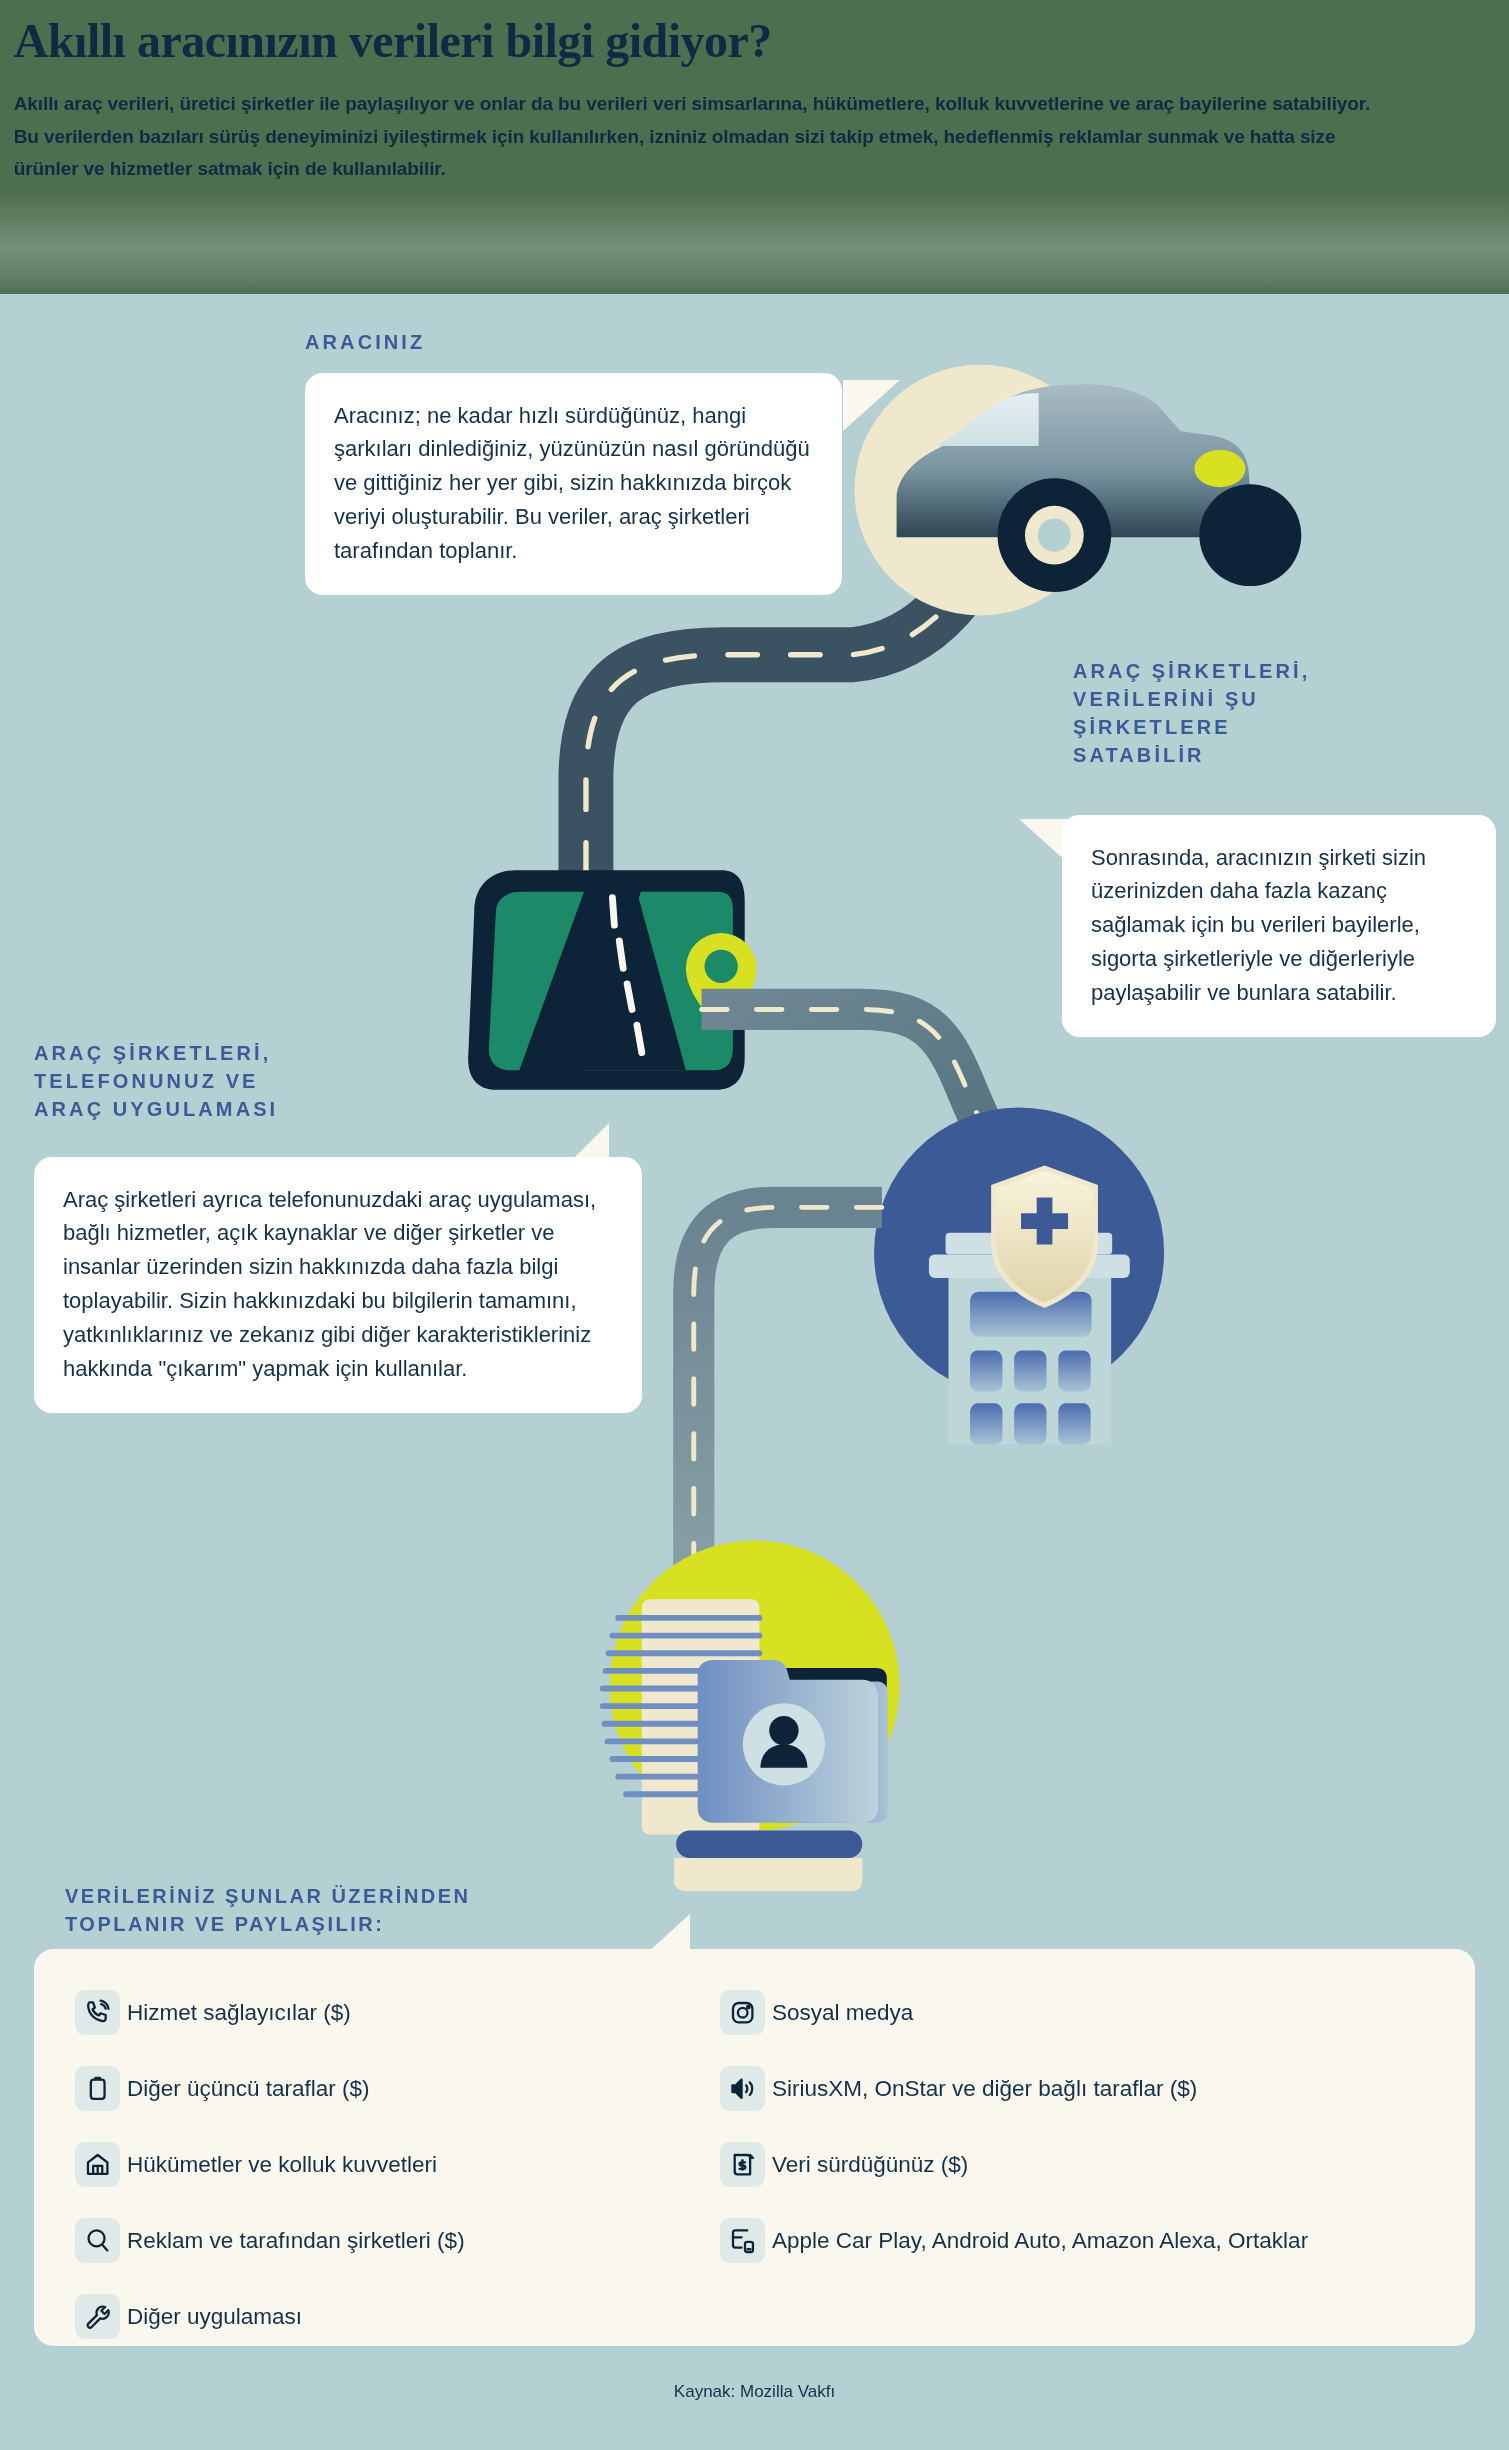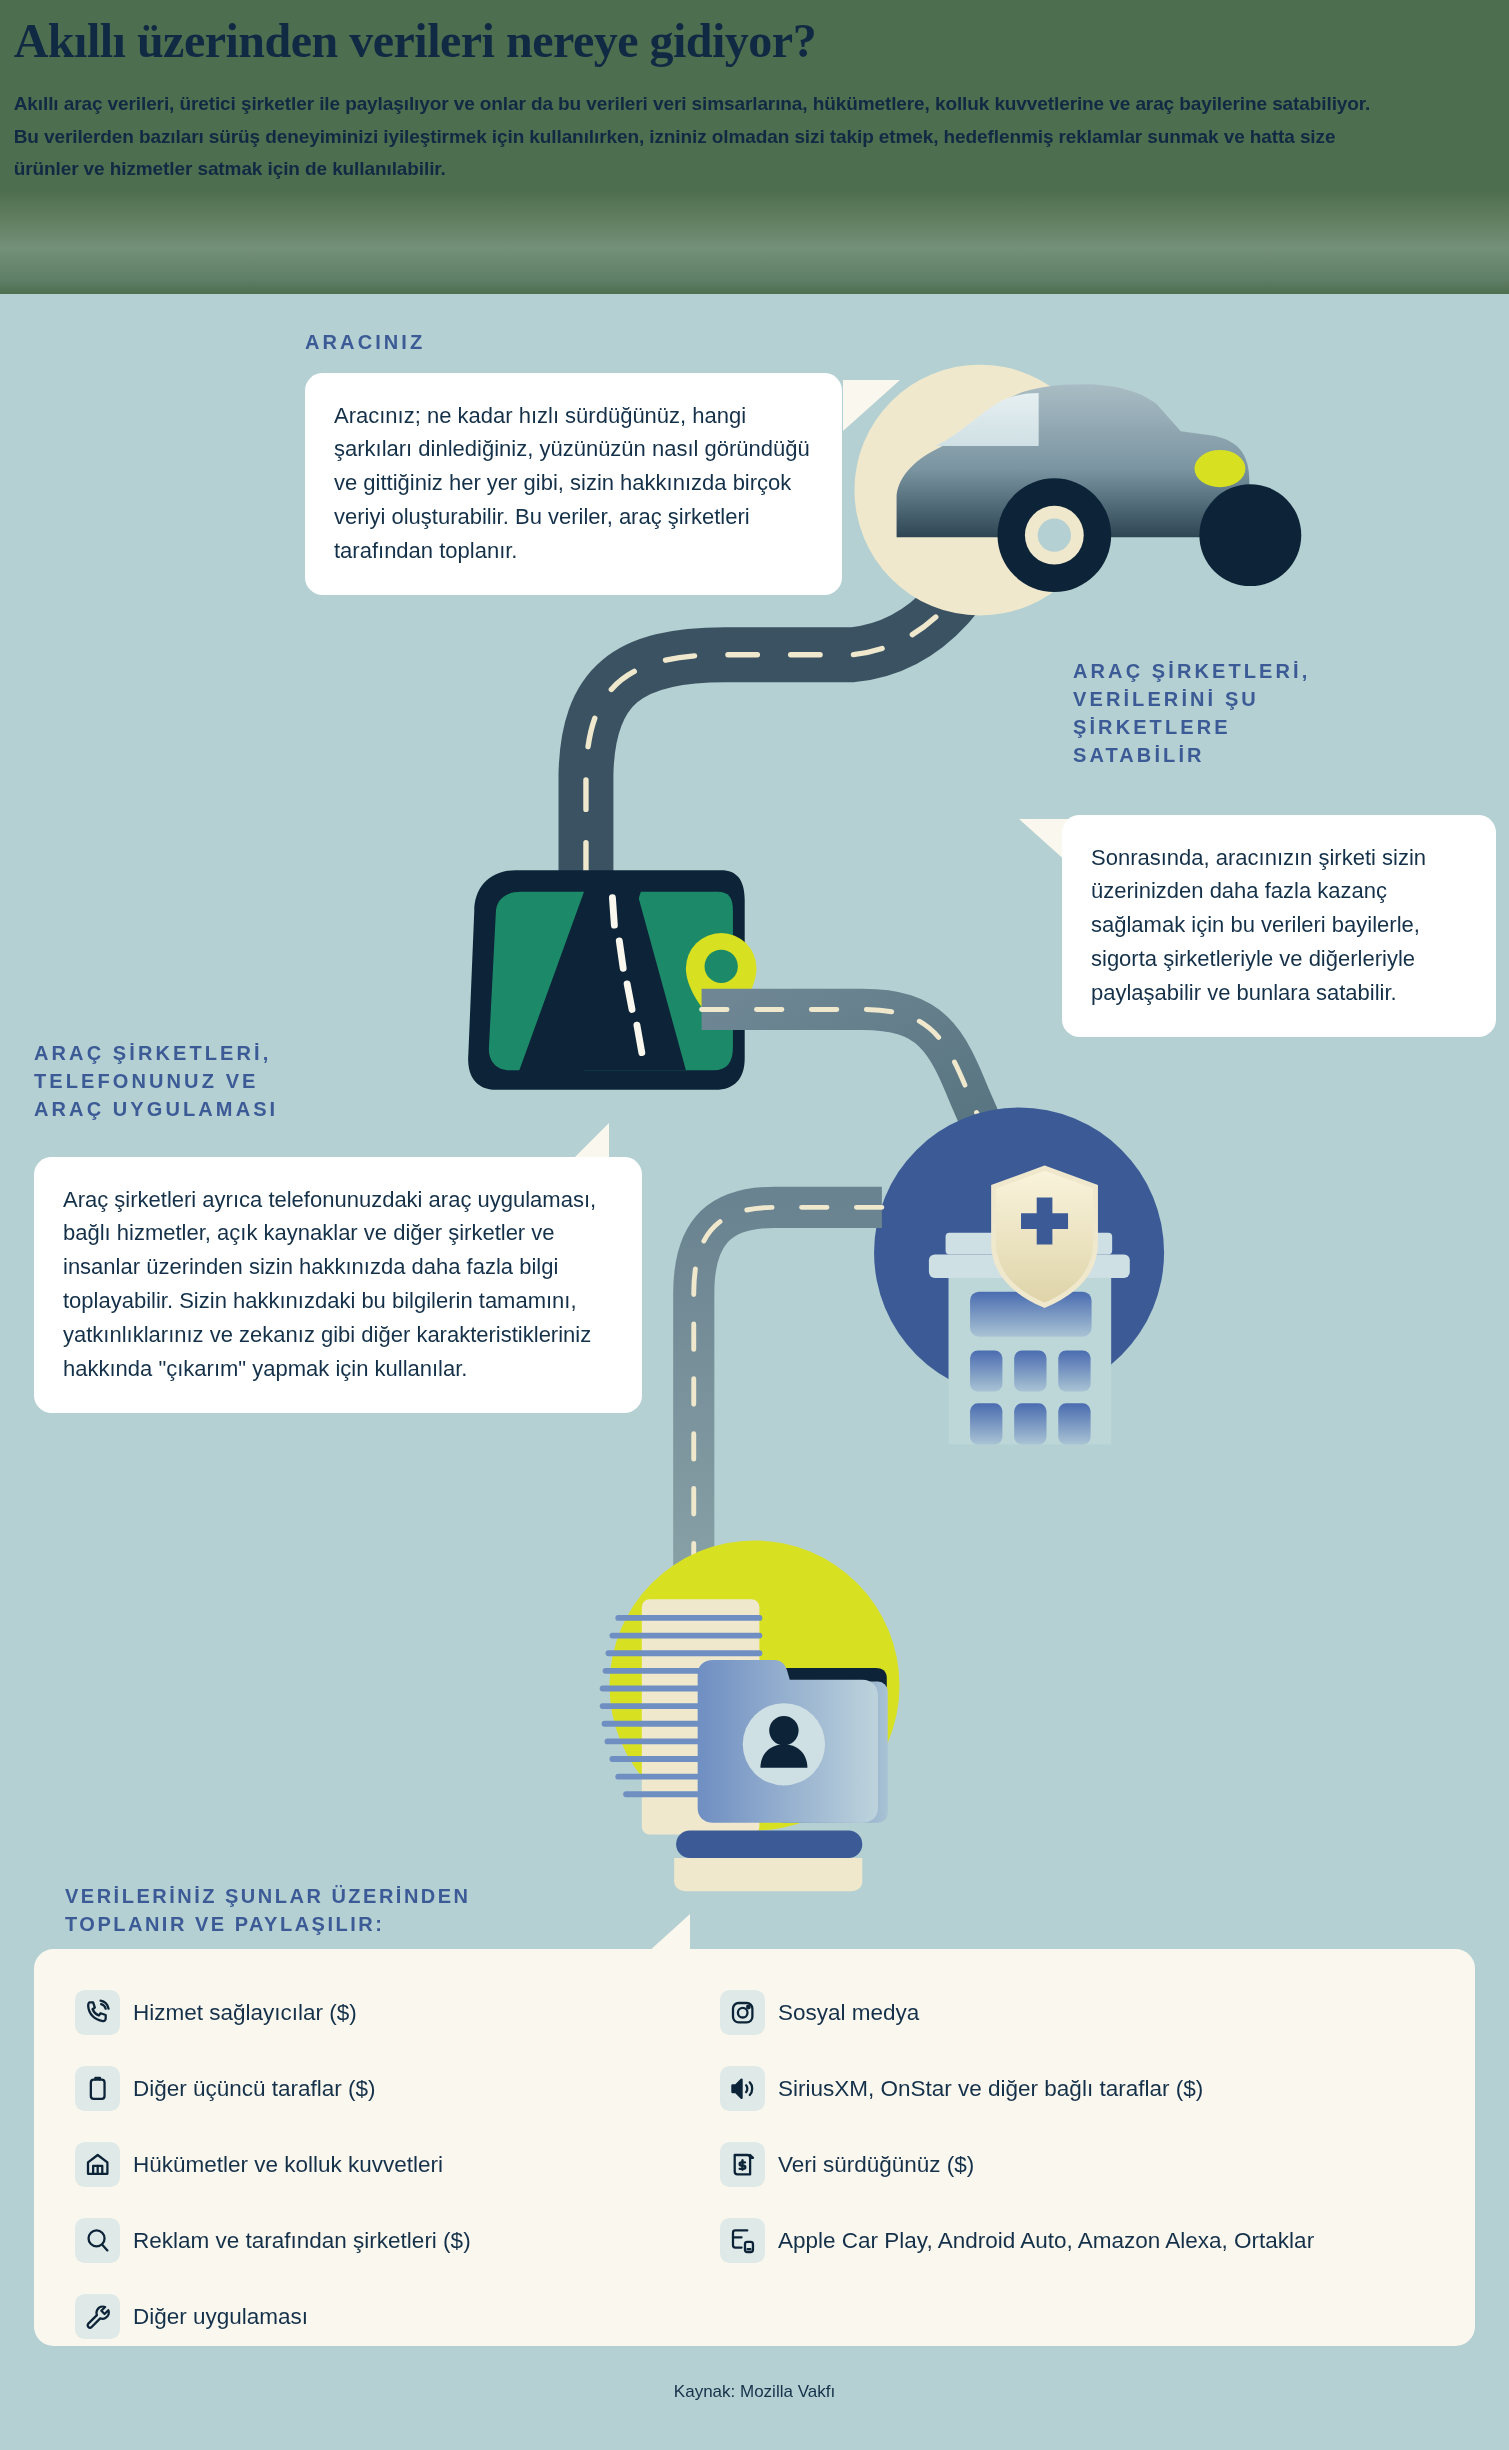--- a/index.html
+++ b/index.html
@@ -103,21 +103,21 @@
     position:absolute; left:647px; top:1914px;
     width:0;height:0;
     border-left:43px solid transparent;
     border-bottom:39px solid #faf7ee;
     z-index:6;
   }
   .col { position:absolute; top:25.5px; }
   #col-left { left:41px; width:647px; }
   #col-right { left:686px; width:725px; }
   .litem {
-    display:flex; align-items:center; gap:13px;
+    display:flex; align-items:center; gap:7px;
     height:76px;
   }
   .ibox {
     width:45px;height:45px;flex:0 0 45px;
     background:#dfe9e7;
     border-radius:9.8px;
     display:flex;align-items:center;justify-content:center;
   }
   .ibox svg { display:block; }
   .ltext { font-size:22.5px; color:#15314a; white-space:nowrap; }
@@ -282,21 +282,21 @@
     <circle cx="800" cy="1766" r="15" fill="#0d2438"></circle>
     <path d="M776,1804 c0,-15 11,-24 24,-24 c13,0 24,9 24,24 z" fill="#0d2438"></path>
 
     <rect x="690" y="1868" width="190" height="28" rx="14" fill="#3c5b96"></rect>
     <path d="M688,1896 L880,1896 L880,1920 C880,1926 875,1930 868,1930 L700,1930 C694,1930 688,1926 688,1920 Z" fill="#efe8cd"></path>
   </g>
 </svg>
 
 <div id="header">
   <div id="header-inner">
-    <h1 id="title">Akıllı üzerinden verileri nereye gidiyor?</h1>
+    <h1 id="title">Akıllı aracınızın verileri bilgi gidiyor?</h1>
     <p id="subtitle">Akıllı araç verileri, üretici şirketler ile paylaşılıyor ve onlar da bu verileri veri simsarlarına, hükümetlere, kolluk kuvvetlerine ve araç bayilerine satabiliyor. Bu verilerden bazıları sürüş deneyiminizi iyileştirmek için kullanılırken, izniniz olmadan sizi takip etmek, hedeflenmiş reklamlar sunmak ve hatta size ürünler ve hizmetler satmak için de kullanılabilir.</p>
   </div>
   <div id="header-fade"></div>
 </div>
 
 <div class="kicker" id="kicker1">ARACINIZ</div>
 <div class="tail" id="tail1"></div>
 <div class="bubble" id="bubble1">Aracınız; ne kadar hızlı sürdüğünüz, hangi şarkıları dinlediğiniz, yüzünüzün nasıl göründüğü ve gittiğiniz her yer gibi, sizin hakkınızda birçok veriyi oluşturabilir. Bu veriler, araç şirketleri tarafından toplanır.</div>
 
 <div class="kicker" id="kicker2">ARAÇ ŞİRKETLERİ,

